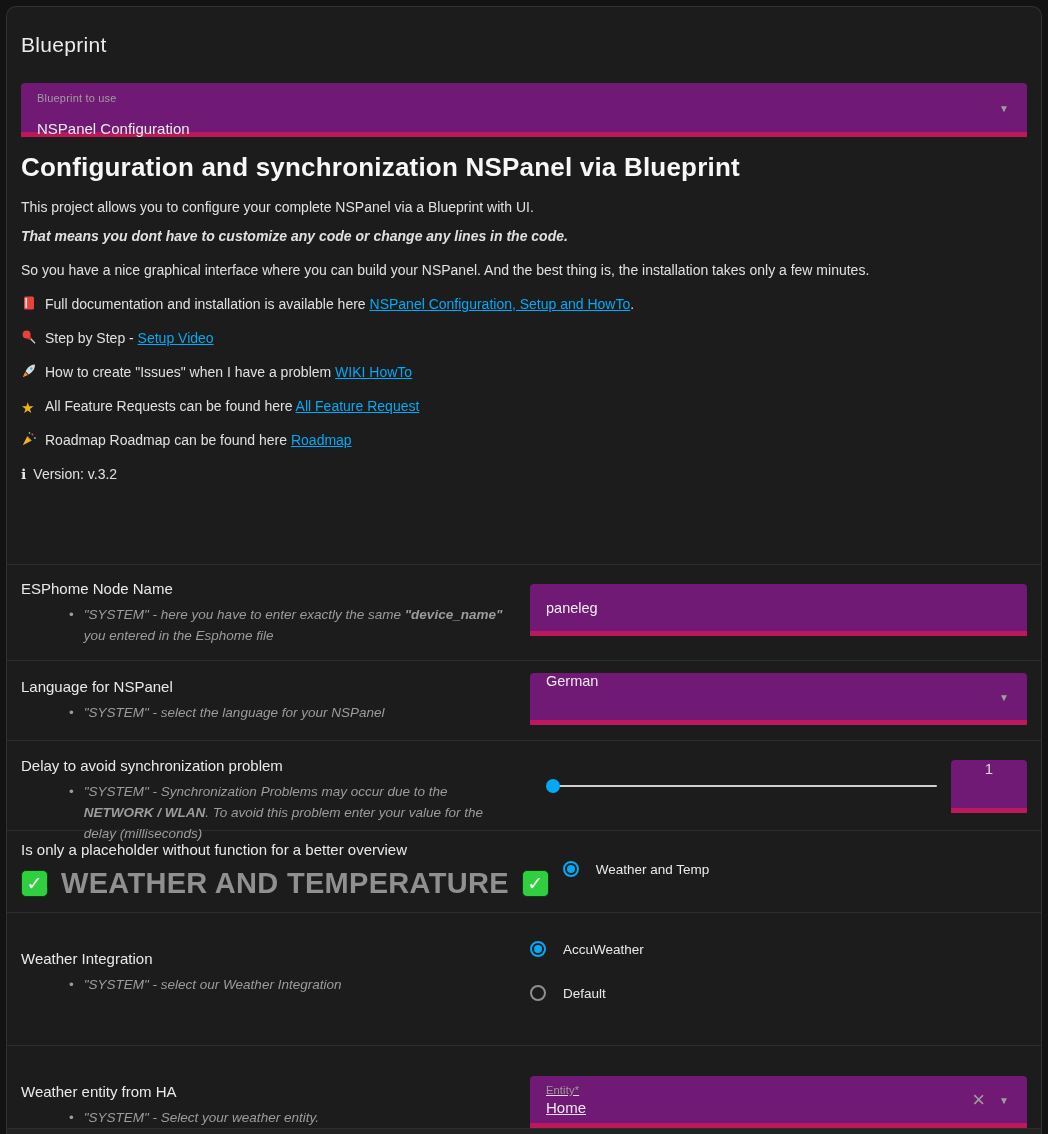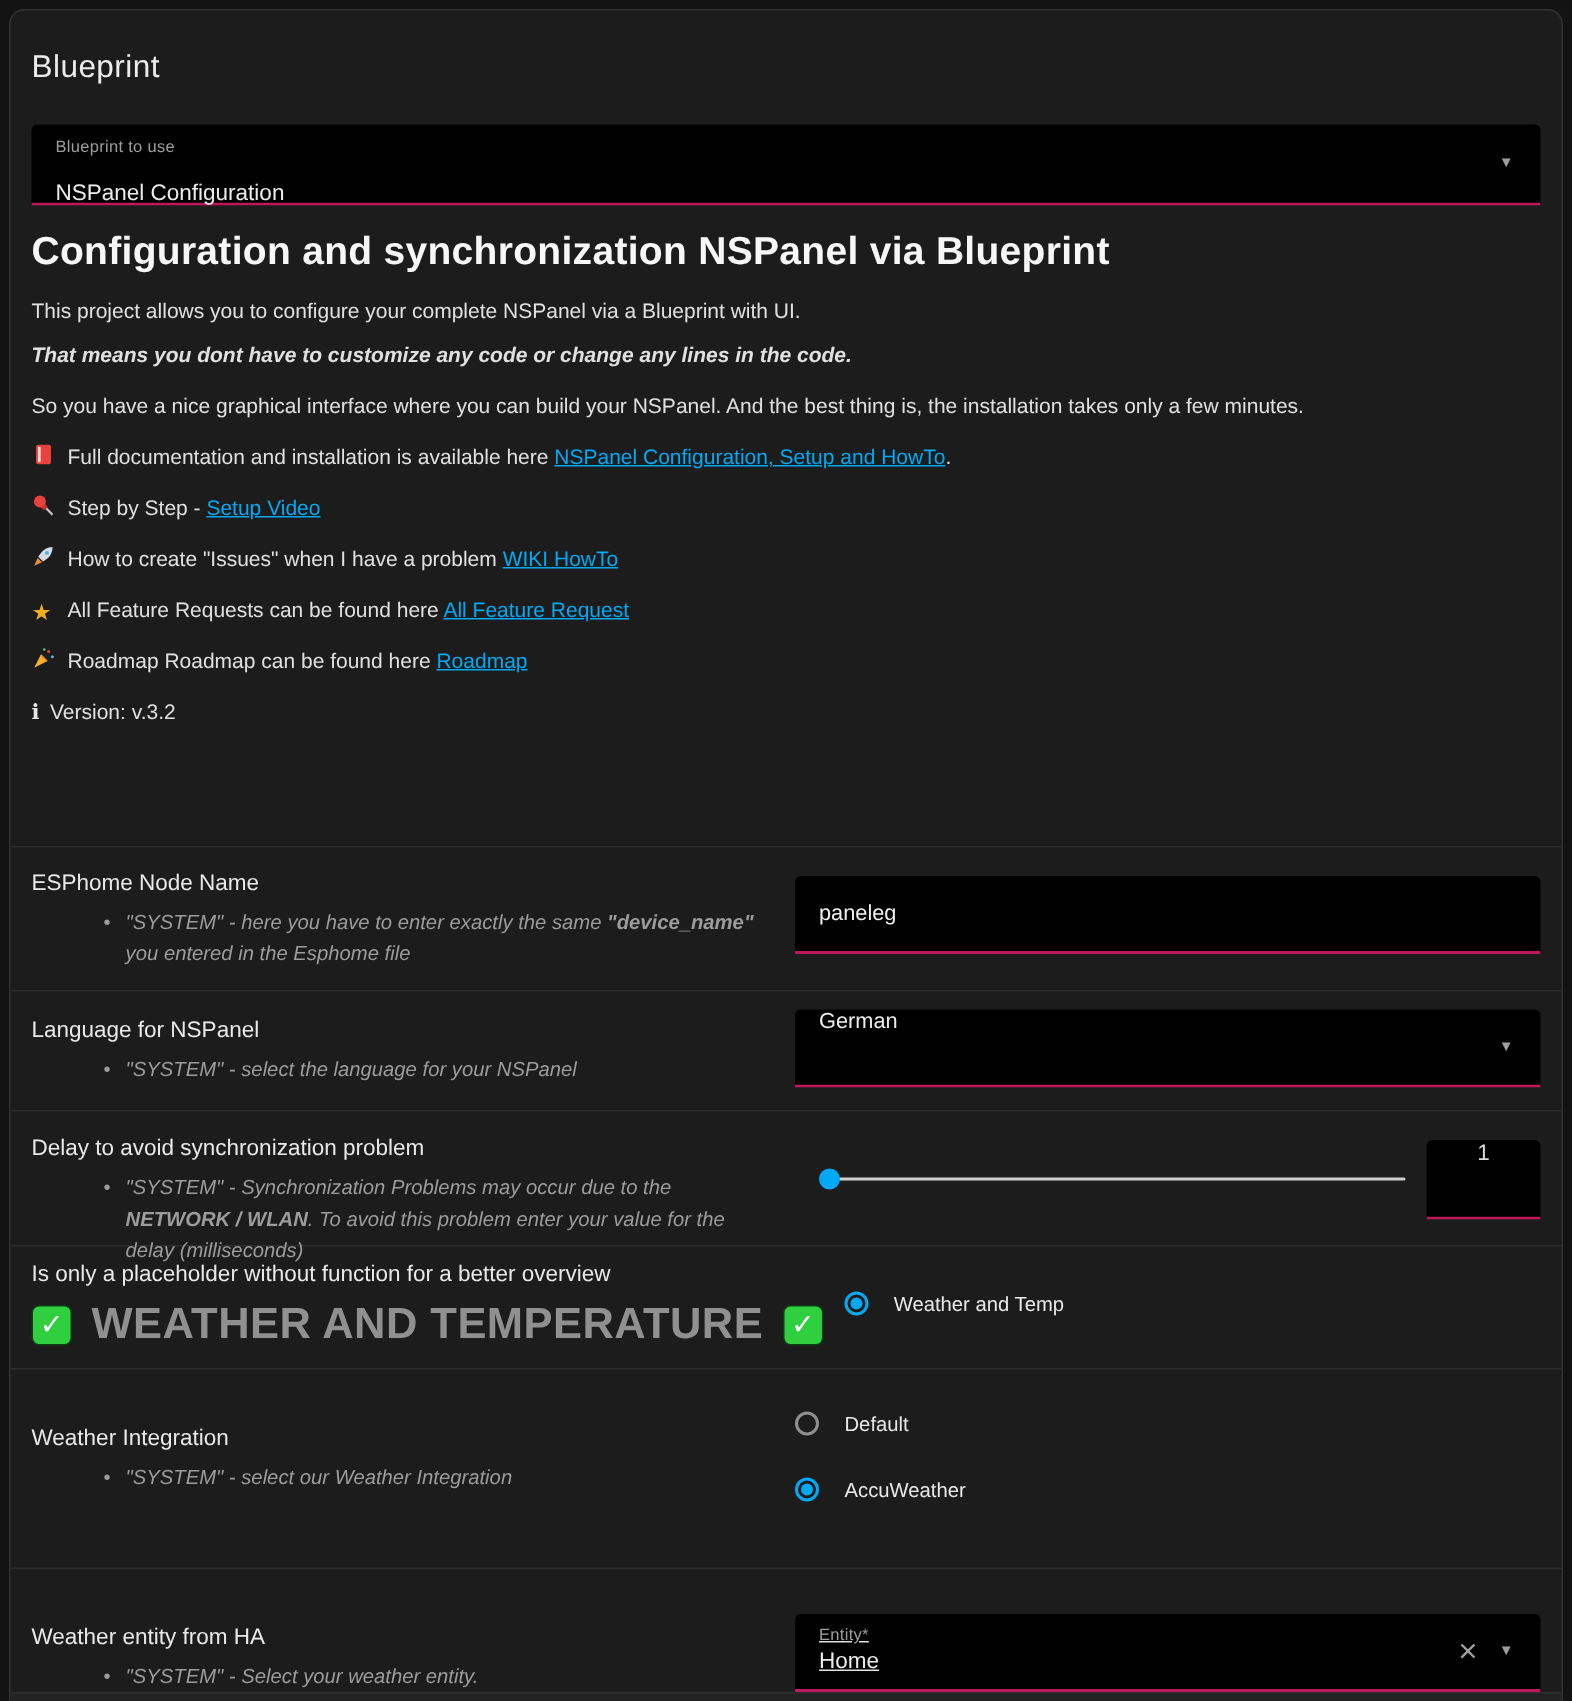--- a/index.html
+++ b/index.html
@@ -16,21 +16,21 @@
     background:#1c1c1c;
     border:1px solid #323232;
     border-bottom:none;
     border-radius:10px 10px 0 0;
     overflow:hidden;
   }
   .top { height:557px; padding:0 14px; overflow:hidden; }
   h1.page-title { padding-top:26px; font-size:21px; font-weight:400; color:#ececec; letter-spacing:.3px; }
 
   
-  .field { position:relative; background:#000000; border-radius:4px 4px 0 0; border-bottom:2px solid #be185d; }
+  .field { position:relative; background:#701a75; border-radius:4px 4px 0 0; border-bottom:5px solid #be185d; }
   .f-label { font-size:11px; color:#9e9e9e; letter-spacing:.2px; }
   .f-value { font-size:15px; color:#ececec; font-weight:500; margin-top:16px; }
   .caret { position:absolute; right:18px; top:50%; transform:translateY(-50%); color:#9e9e9e; font-size:10px; }
   .clear { position:absolute; right:42px; top:50%; transform:translateY(-50%); color:#9e9e9e; font-size:22px; font-weight:300; line-height:1; }
 
   .bp-select { margin-top:26px; height:54px; padding:9px 16px 0; cursor:pointer; }
 
   h2.intro-heading { margin-top:15px; font-size:26px; font-weight:700; color:#f7f7f7; letter-spacing:.2px; }
   .top p { margin-top:14px; font-size:14px; line-height:20px; color:#e0e0e0; }
   p.bold-italic { font-weight:700; font-style:italic; margin-top:9px; }
@@ -217,27 +217,27 @@
 
   <div class="row row-5">
     <div class="left">
       <div class="s-name">Weather Integration</div>
       <div class="desc">
         <span class="bullet">•</span>
         <span><span>"SYSTEM" - select our Weather Integration</span></span>
       </div>
     </div>
     <div class="right">
+      <div class="radio-line on">
+        <span class="radio"></span>
+        <span class="radio-label">AccuWeather</span>
+      </div>
       <div class="radio-line">
         <span class="radio"></span>
         <span class="radio-label">Default</span>
-      </div>
-      <div class="radio-line on">
-        <span class="radio"></span>
-        <span class="radio-label">AccuWeather</span>
       </div>
     </div>
   </div>
 
   <div class="row row-6">
     <div class="left">
       <div class="s-name">Weather entity from HA</div>
       <div class="desc">
         <span class="bullet">•</span>
         <span><span>"SYSTEM" - Select your weather entity.</span></span>

